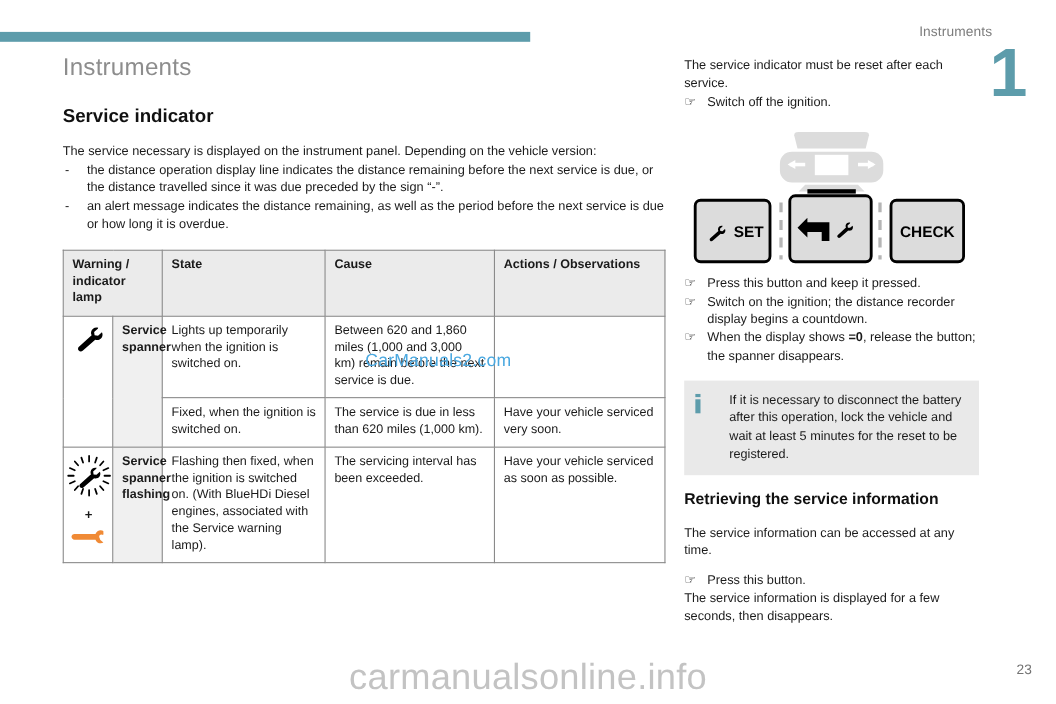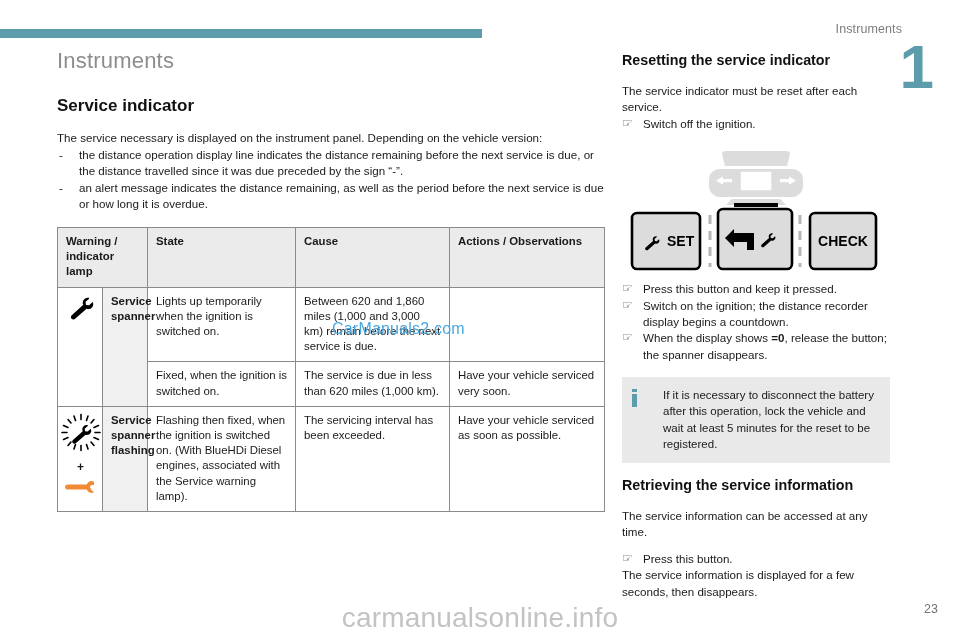--- a/index.html
+++ b/index.html
@@ -154,21 +154,21 @@
     font-family: "Liberation Sans", sans-serif;
     letter-spacing: .2px;
     pointer-events: none;
   }
   .wm-footer {
     position: absolute;
     left: 0;
     right: 0;
     bottom: 6px;
     text-align: center;
-    font-size: 28px;
+    font-size: 33px;
     color: #c3c3c3;
     letter-spacing: .2px;
     pointer-events: none;
   }
   .page-number {
     position: absolute;
     right: 22px;
     bottom: 24px;
     font-size: 12.5px;
     color: #737373;
@@ -334,21 +334,20 @@
         <td>Flashing then fixed, when the ignition is switched on. (With BlueHDi Diesel engines, associated with the Service warning lamp).</td>
         <td>The servicing interval has been exceeded.</td>
         <td>Have your vehicle serviced as soon as possible.</td>
       </tr>
     </tbody>
   </table>
 
   <div class="wm-table">CarManuals2.com</div>
 
   <div class="col-right">
-    <h2 class="h-right">Resetting the service indicator</h2>
     <p class="p-right">The service indicator must be reset after each service.</p>
     <ul class="step-list">
       <li>
         <span class="hand">☞</span>
         <span>Switch off the ignition.</span>
       </li>
     </ul>
 
     <div class="graphic">
       <svg width="268" height="128" viewBox="0 0 268 128" aria-hidden="true">

